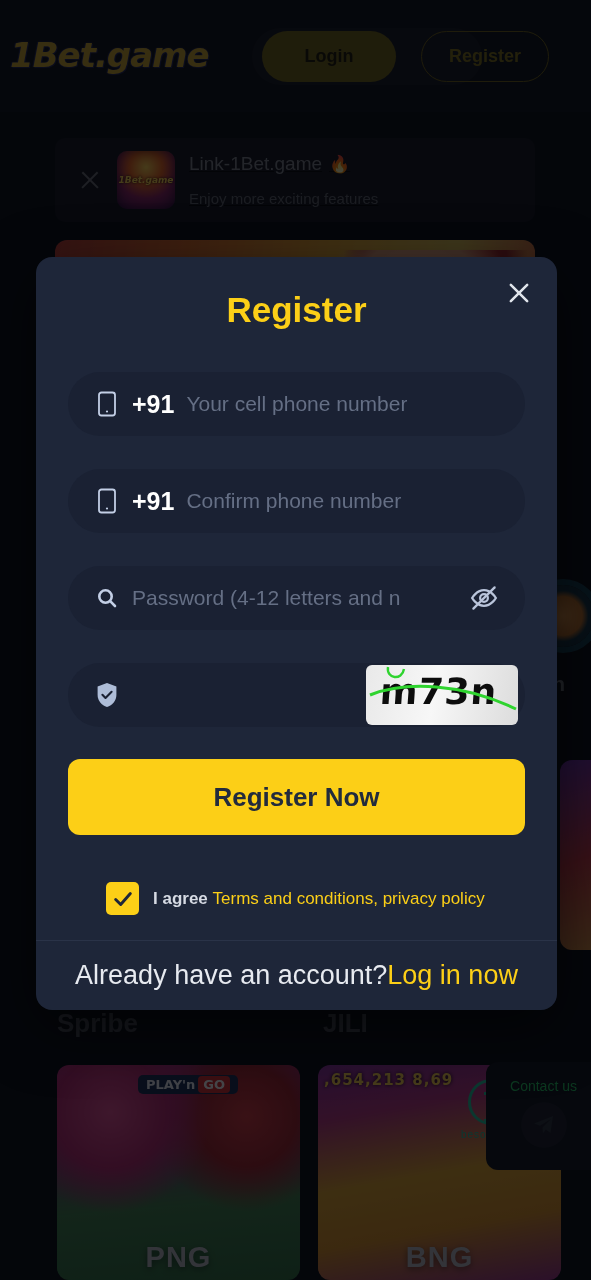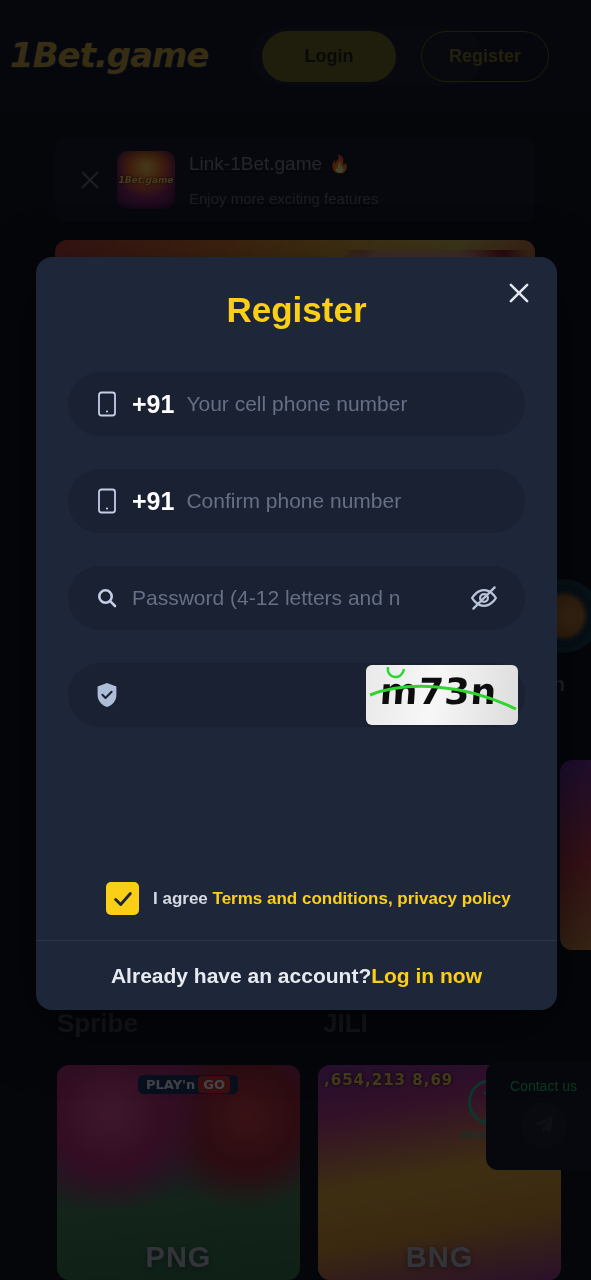--- a/index.html
+++ b/index.html
@@ -232,27 +232,27 @@
   }
 
   .agree{
     position:absolute; left:70px; top:625px; display:flex; align-items:center; gap:14px;
   }
   .checkbox{
     width:33px;height:33px;border-radius:5px;background:#fccf17;
     display:flex;align-items:center;justify-content:center; cursor:pointer; flex:0 0 auto;
   }
   .agree-text{ font-size:17px; color:#d6dae3; font-weight:600; }
-  .agree-text a{ color:#fccf17; text-decoration:none; font-weight:700; }
+  .agree-text a{ color:#fccf17; text-decoration:none; font-weight:400; }
 
   .modal-footer{
     position:absolute; left:0; right:0; bottom:0; height:70px;
     border-top:1px solid #2a3348;
     display:flex; align-items:center; justify-content:center;
-    font-size:21px; font-weight:700;
+    font-size:27px; font-weight:400;
   }
   .mf-q{ color:#e7eaf0; }
   .mf-a{ color:#fccf17; cursor:pointer; }
 </style>
 </head>
 <body>
 
 <div id="root">
 
   <div class="bg-layer">
@@ -395,20 +395,21 @@
         <span class="captcha">
           <span class="ctext">m73n</span>
           <svg viewBox="0 0 152 60">
             <path d="M4 30 C40 16, 96 18, 150 44" stroke="#2fd42f" stroke-width="3" fill="none"></path>
             <path d="M22 2 C20 14, 36 16, 38 4" stroke="#2fd42f" stroke-width="2.4" fill="none"></path>
           </svg>
         </span>
       </div>
     </div>
 
+    <div class="btn-primary">Register Now</div>
 
     <div class="agree">
       <span class="checkbox">
         <svg width="22" height="22" viewBox="0 0 24 24" fill="none" stroke="#1e2639" stroke-width="3.2" stroke-linecap="round" stroke-linejoin="round">
           <polyline points="4,12.5 9.5,18 20,6"></polyline>
         </svg>
       </span>
       <span class="agree-text"><span>I agree </span><a href="#">Terms and conditions, privacy policy</a></span>
     </div>
 

